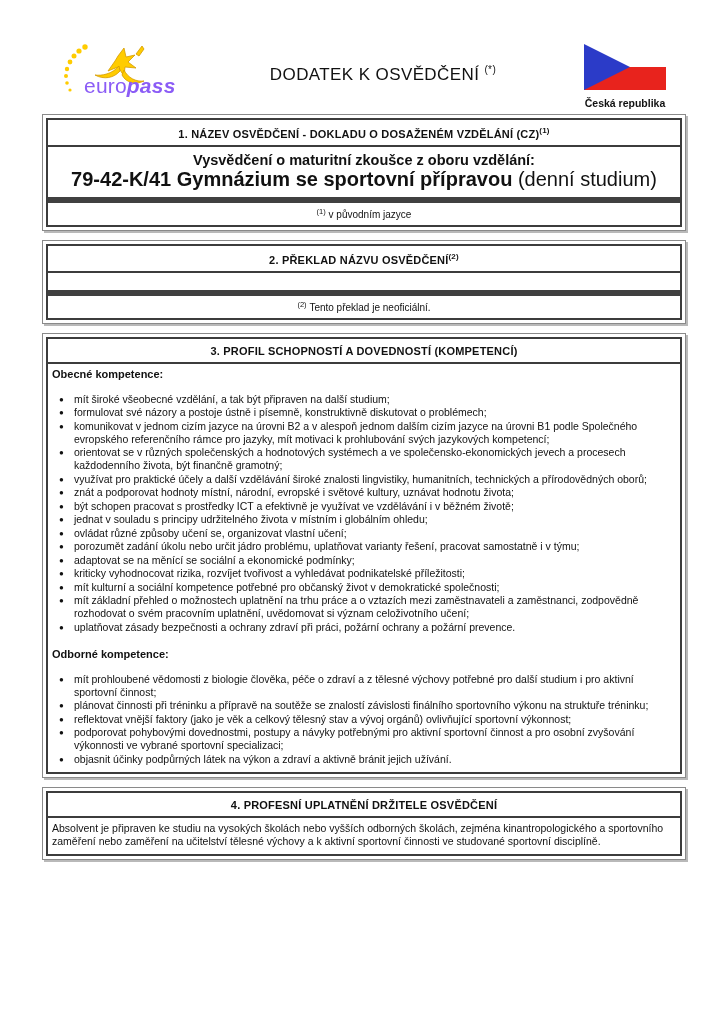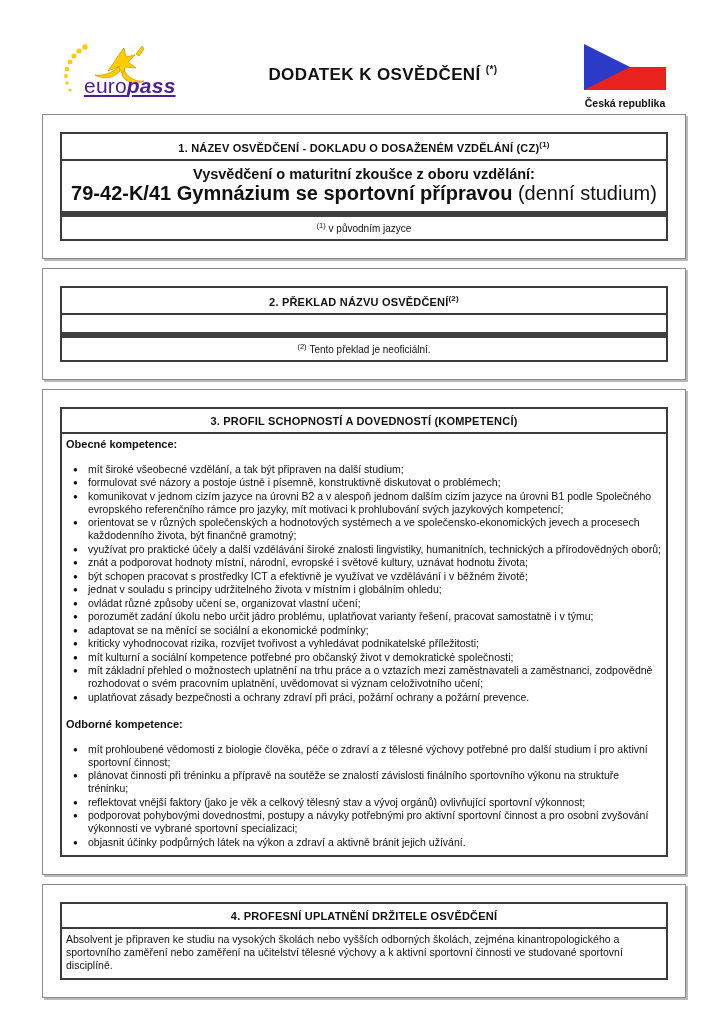--- a/index.html
+++ b/index.html
@@ -15,35 +15,35 @@
 
   
   .doc-header {
     display: flex; align-items: flex-start; justify-content: space-between;
     height: 68px; margin-bottom: 6px; padding: 0 18px 0 20px;
   }
   .logo { position: relative; width: 122px; height: 62px; }
   .logo svg { position: absolute; left: 0; top: 0; }
   .logo-text {
     position: absolute; left: 22px; top: 34px;
-    font-size: 21px; color: #4c1d95; letter-spacing: 0.2px; text-decoration: underline;
+    font-size: 21px; color: #8b5cf6; letter-spacing: 0.2px;
   }
   .logo-text .pass { font-weight: bold; font-style: italic; }
   .doc-title {
-    font-size: 17px; font-weight: bold; letter-spacing: 0.4px;
+    font-size: 17px; font-weight: normal; letter-spacing: 0.4px;
     margin-top: 24px; text-align: left; white-space: nowrap;
   }
   .doc-title sup { font-size: 10px; }
   .flag-wrap { width: 86px; text-align: center; margin-top: 4px; }
   .flag-caption { font-size: 10.5px; font-weight: bold; margin-top: 3px; white-space: nowrap; }
 
   
   .box {
     border: 1px solid #8a8a8a;
-    padding: 17px;
+    padding: 3px;
     background: #fff;
     box-shadow: 2px 2px 0 #b9b9b9;
     margin-bottom: 9px;
   }
   .box-inner { border: 2px solid #3c3c3c; }
   .box-header {
     text-align: center; font-weight: bold; font-size: 11px;
     padding: 6px 4px 5px 4px;
     border-bottom: 2px solid #3c3c3c;
     letter-spacing: 0.2px;

